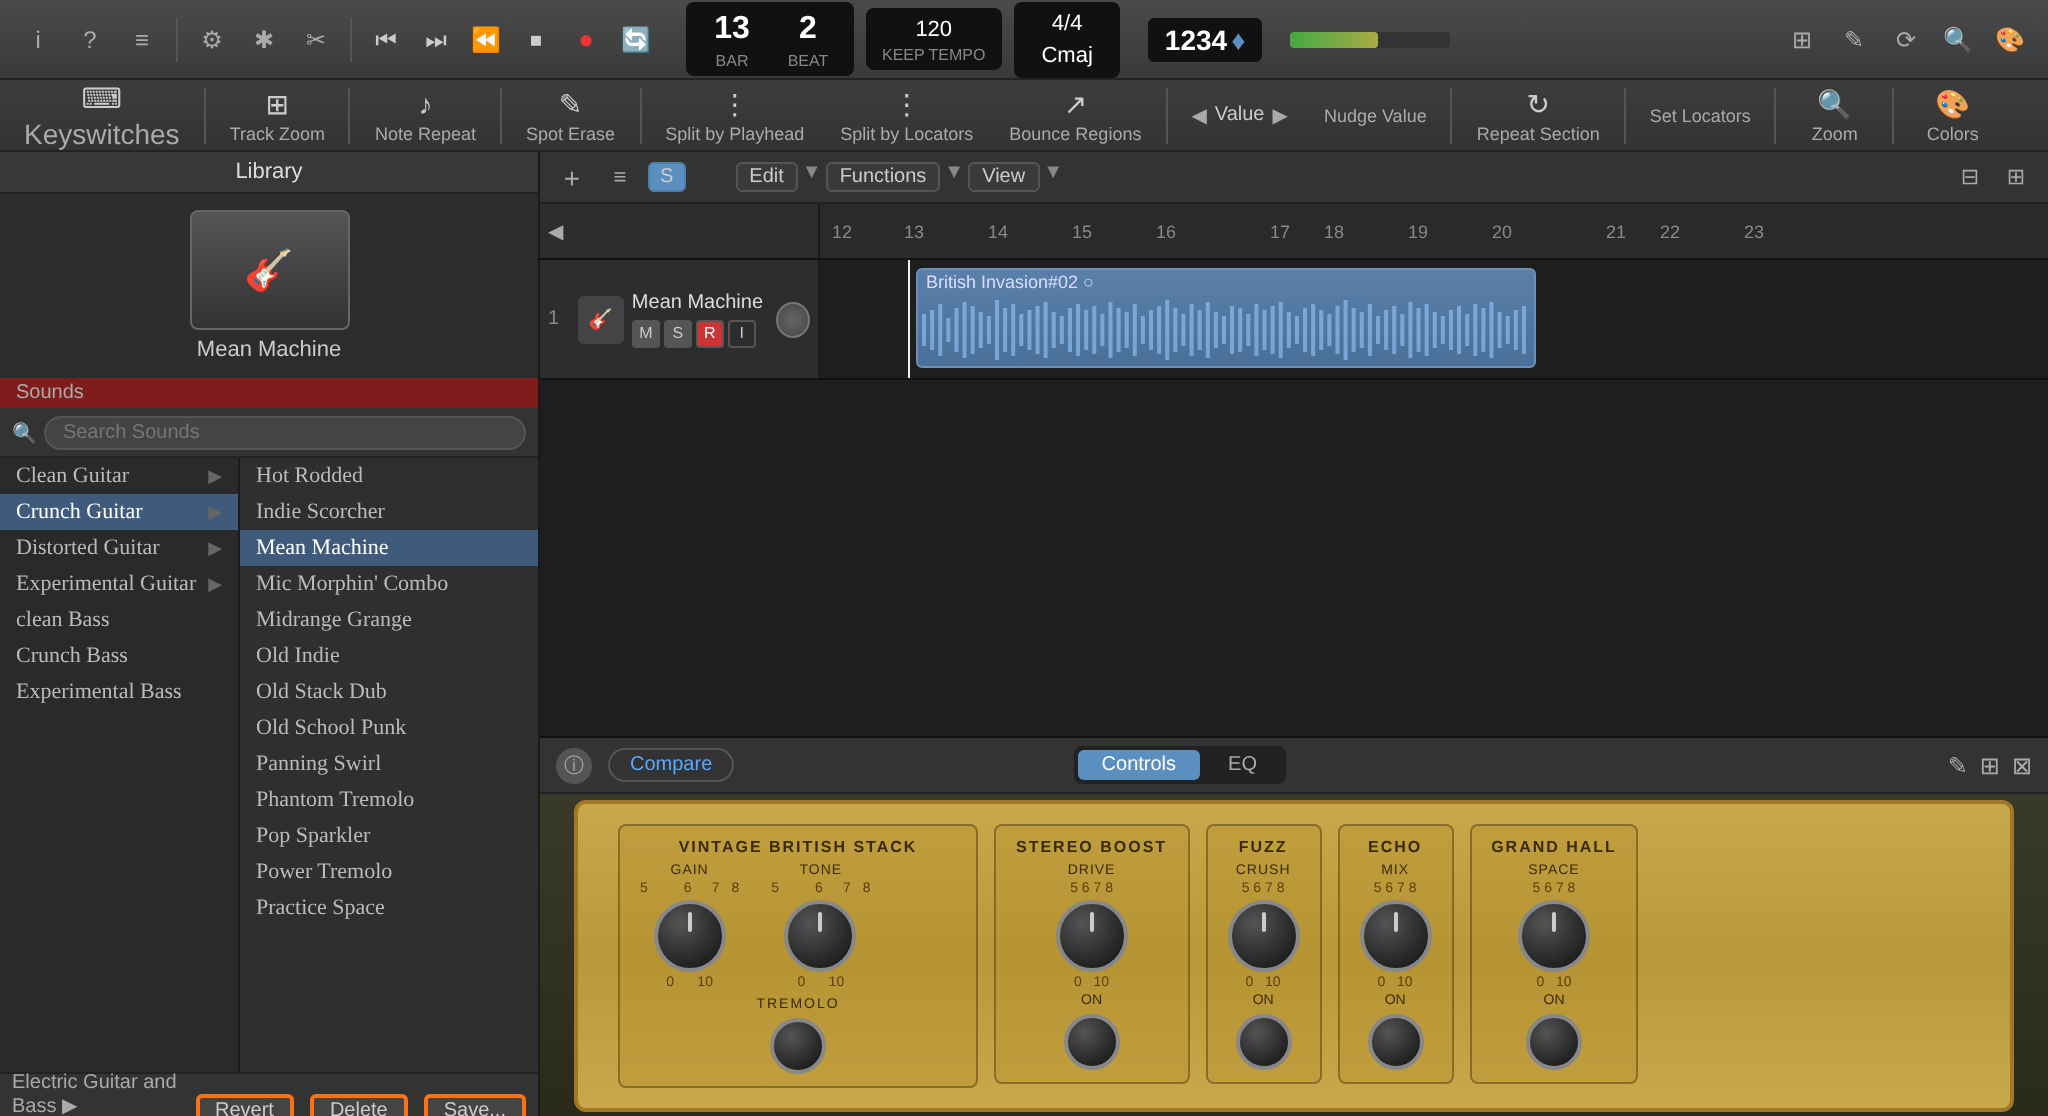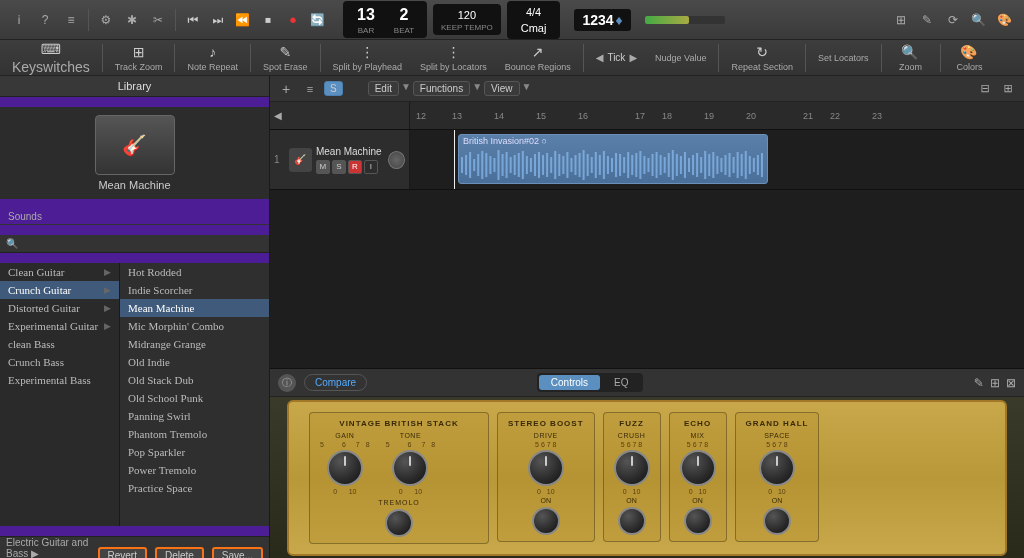--- a/index.html
+++ b/index.html
@@ -555,23 +555,22 @@
 
     .main-container {
       display: flex;
       height: calc(558px - 40px - 36px);
     }
     .left-sidebar {
       width: 270px;
       min-width: 270px;
       display: flex;
       flex-direction: column;
-      background: #4c1d95;
+      background: #7f1d1d;
       border-right: 1px solid #1a1a1a;
-      gap: 10px;
     }
     .right-main {
       flex: 1;
       display: flex;
       flex-direction: column;
     }
     .track-view {
       height: 282px;
       display: flex;
       flex-direction: column;
@@ -669,21 +668,21 @@
     <span class="toolbar2-icon">⋮</span>
     <span style="font-size:9px;">Split by Locators</span>
   </div>
   <div class="toolbar2-item">
     <span class="toolbar2-icon">↗</span>
     <span style="font-size:9px;">Bounce Regions</span>
   </div>
   <div class="toolbar2-divider"></div>
   <div class="nudge-section">
     <span class="nudge-arrow">◀</span>
-    <span>Tick</span>
+    <span>Value</span>
     <span class="nudge-arrow">▶</span>
   </div>
   <div class="toolbar2-item">
     <span style="font-size:9px;">Nudge Value</span>
   </div>
   <div class="toolbar2-divider"></div>
   <div class="toolbar2-item">
     <span class="toolbar2-icon">↻</span>
     <span style="font-size:9px;">Repeat Section</span>
   </div>
@@ -709,20 +708,21 @@
     <div class="library-header">
       <span>Library</span>
     </div>
     <div class="library-thumbnail">
       <div class="amp-image">🎸</div>
       <div class="amp-name">Mean Machine</div>
     </div>
     <div class="sounds-label">Sounds</div>
     <div class="search-box">
       <span style="color:#888;font-size:10px;">🔍</span>
+      <input class="search-input" type="text" placeholder="Search Sounds" style="">
     </div>
     <div class="library-columns">
 
       <div class="library-col1">
         <div class="lib-item">
           <span>Clean Guitar</span>
           <span class="chevron">▶</span>
         </div>
         <div class="lib-item selected">
           <span>Crunch Guitar</span>

